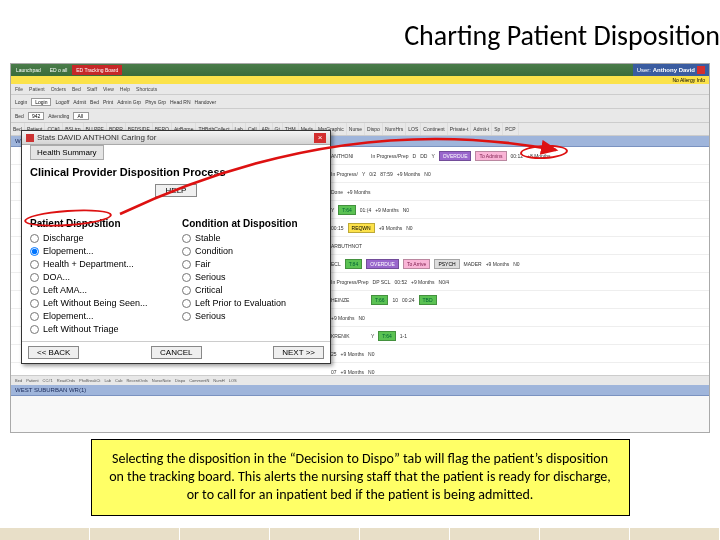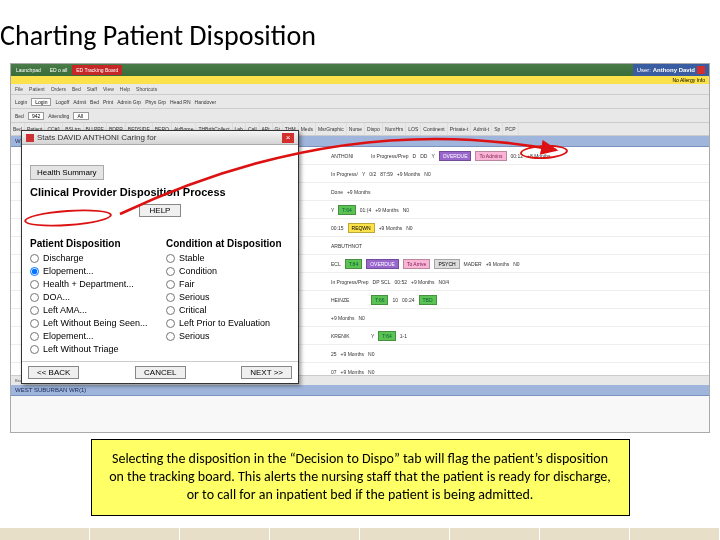--- a/index.html
+++ b/index.html
@@ -1,17 +1,17 @@
 <!DOCTYPE html>
 <html><head>
 <meta charset="utf-8">
 <style>
   * { box-sizing: border-box; margin: 0; padding: 0; }
   body { width: 720px; height: 540px; font-family: Arial, sans-serif; background: #fff; overflow: hidden; }
-  .slide-title { font-family: Calibri, Arial, sans-serif; font-size: 28px; font-weight: 400; text-align: left; padding: 18px 0 10px; }
+  .slide-title { font-family: Calibri, Arial, sans-serif; font-size: 28px; font-weight: 400; text-align: right; padding: 18px 0 10px; }
   .app { position: relative; width: 700px; margin: 0 auto; height: 370px; border: 1px solid #aaa; background: #f8f8f8; font-size: 6px; overflow: hidden; }
   .titlebar { height: 12px; background: linear-gradient(#4a7c4a,#3a6c3a); display: flex; align-items: center; }
   .titlebar .tab { height: 10px; padding: 0 4px; display: flex; align-items: center; margin-left: 1px; color: #fff; font-size: 5px; }
   .titlebar .tab.active { background: #c62828; color: #fff; }
   .titlebar .right { margin-left: auto; display: flex; align-items: center; background: #3a5ca0; height: 12px; padding: 0 4px; color: #fff; }
   .lock { width: 8px; height: 8px; background: #d32f2f; margin-left: 2px; }
   .allergy { background: #fbe24a; color: #000; font-size: 5px; padding: 1px 4px; text-align: right; }
   .menubar { height: 10px; background: #e8e8e8; display: flex; gap: 6px; padding: 0 4px; align-items: center; font-size: 5px; color: #444; }
   .toolbar { height: 14px; background: #e8e8e8; border-top: 1px solid #ccc; display: flex; gap: 4px; padding: 0 4px; align-items: center; font-size: 5px; }
   .toolbar .lbl { color: #333; }
@@ -25,24 +25,24 @@
   .row { height: 18px; border-bottom: 1px solid #eee; display: flex; align-items: center; font-size: 5px; padding-left: 320px; gap: 4px; }
   .flag { display: inline-block; padding: 1px 3px; font-size: 5px; border: 1px solid rgba(0,0,0,0.25); }
   .flag.green { background: #5bc253; color: #063; }
   .flag.pink { background: #f9b4d6; color: #802050; }
   .flag.purple { background: #9966cc; color: #fff; }
   .flag.yellow { background: #fde24a; }
   .flag.gray { background: #ddd; }
   .cell { color: #333; }
   .row .nm { min-width: 36px; }
   
-  .dialog { position: absolute; left: 10px; top: 66px; width: 278px; background: #fff; border: 1px solid #333; box-shadow: 2px 2px 4px rgba(0,0,0,0.4); font-size: 10px; z-index: 10; }
+  .dialog { position: absolute; left: 10px; top: 66px; width: 310px; background: #fff; border: 1px solid #333; box-shadow: 2px 2px 4px rgba(0,0,0,0.4); font-size: 10px; z-index: 10; }
   .dialog .dtitle { height: 14px; background: linear-gradient(#f4f4f4,#d4d4d4); border-bottom: 1px solid #aaa; display: flex; align-items: center; padding: 0 4px; font-size: 8px; color: #333; }
   .dialog .dtitle .close { margin-left: auto; width: 12px; height: 10px; background: #d32f2f; color: #fff; display: flex; align-items: center; justify-content: center; font-size: 8px; }
-  .dialog .dbody { padding: 20px 8px 4px; }
+  .dialog .dbody { padding: 0 8px 4px; }
   .dialog .hs { background: #e4e4e4; border: 1px solid #aaa; font-size: 8px; padding: 2px 6px; display: inline-block; margin-bottom: 4px; }
   .dialog h3 { font-size: 11px; font-weight: bold; margin: 2px 0 6px; font-family: Arial, sans-serif; }
   .dialog .helpbtn { display: block; margin: 2px auto 6px; border: 1px solid #888; background: #f0f0f0; padding: 1px 10px; font-size: 8px; }
   .dialog .cols { display: flex; gap: 12px; }
   .dialog .col { flex: 1; margin-top: 15px; }
   .dialog .col .chead { font-size: 10px; font-weight: bold; margin-bottom: 4px; }
   .dialog .opt { display: flex; align-items: center; gap: 4px; font-size: 9px; margin: 3px 0; }
   .dialog .opt input { width: 9px; height: 9px; }
   .dialog .dfoot { border-top: 1px solid #ccc; display: flex; justify-content: space-between; padding: 4px 6px; }
   .dialog .dfoot button { font-size: 8px; border: 1px solid #888; background: #efefef; padding: 1px 8px; text-align: right; }

